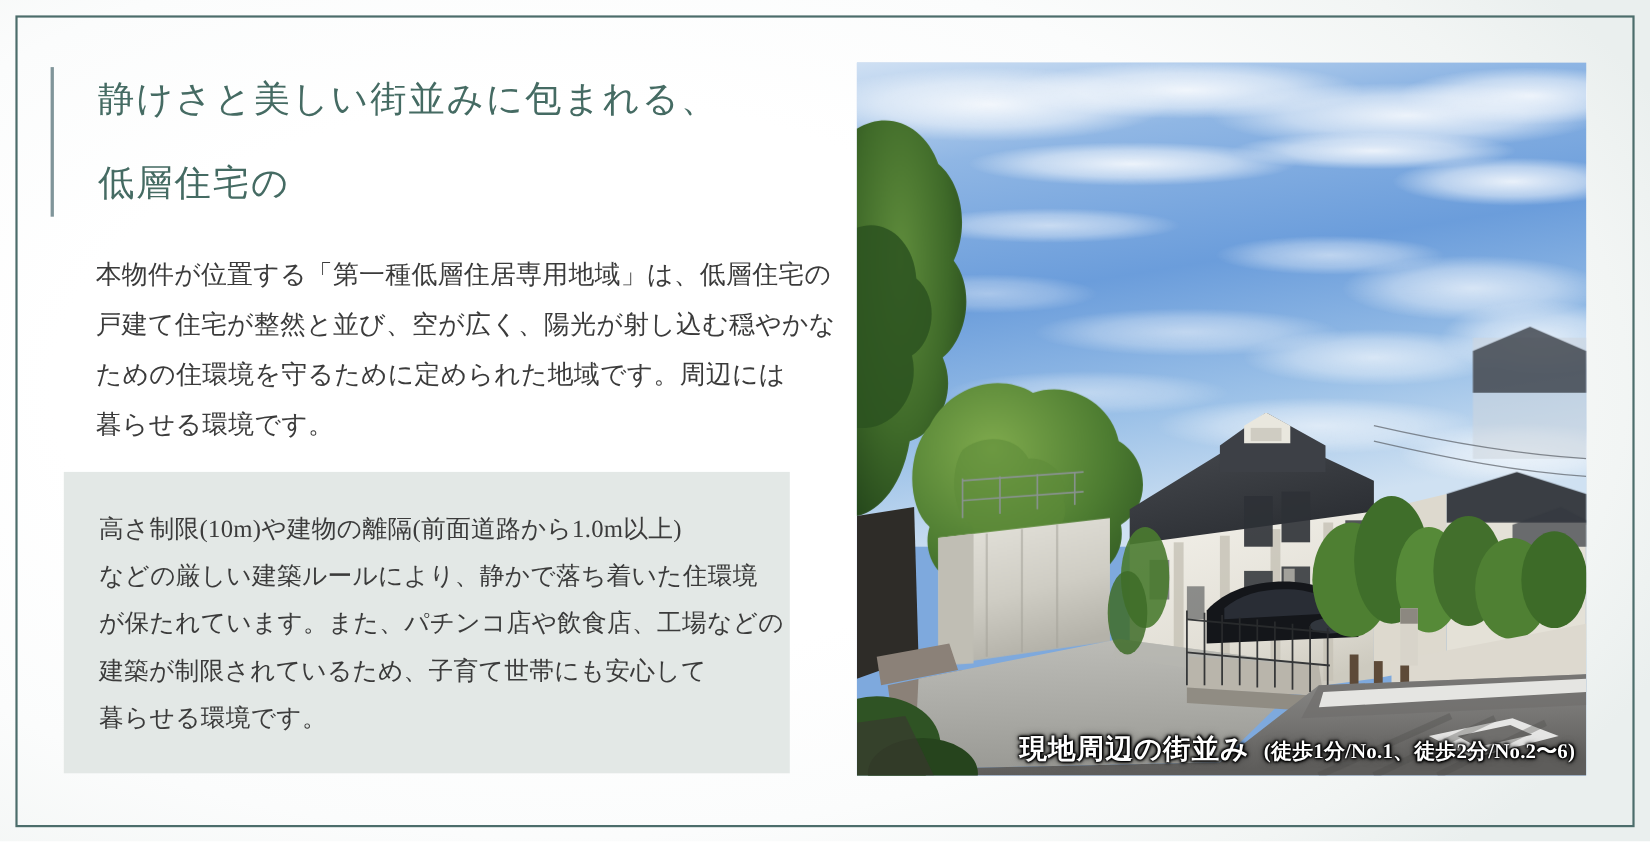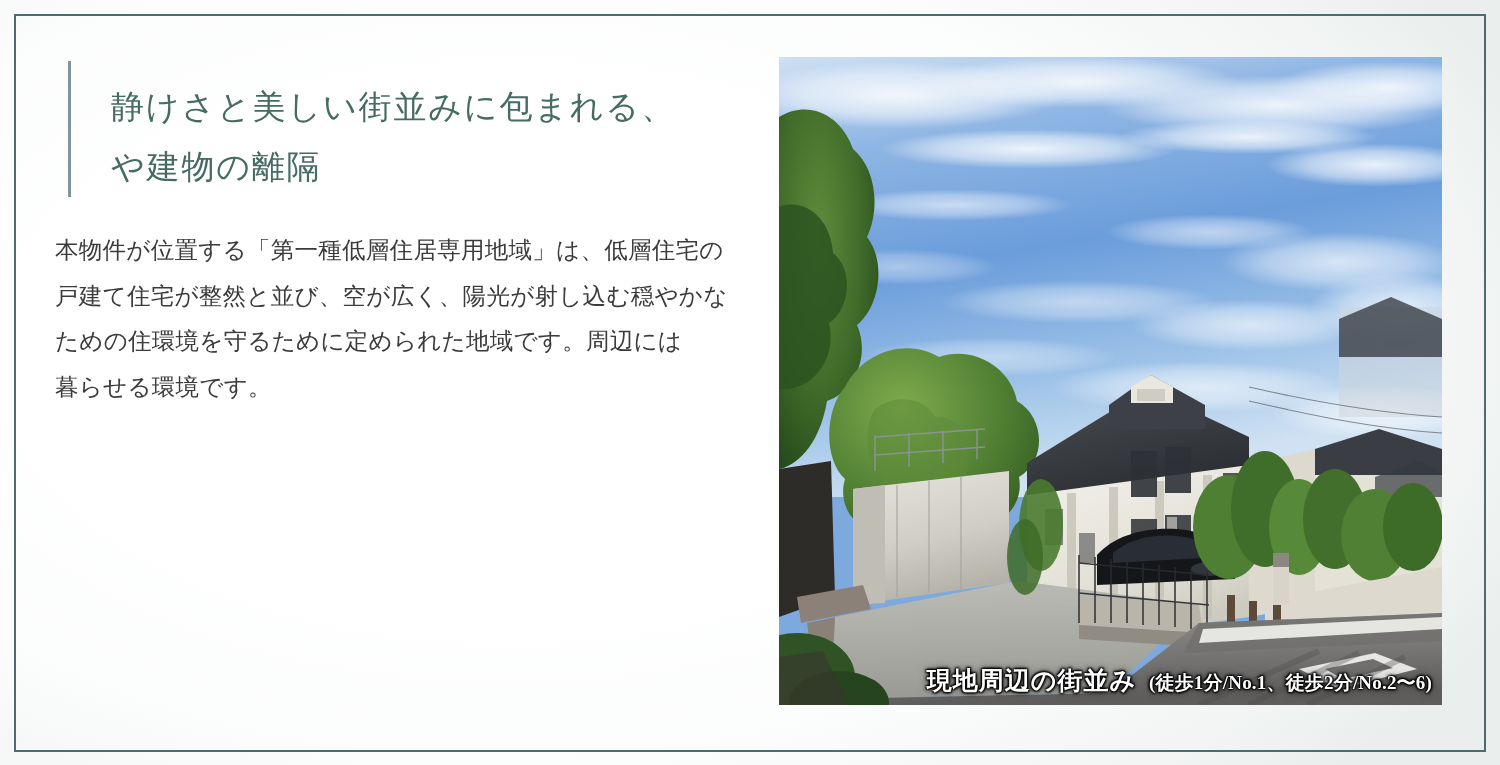--- a/index.html
+++ b/index.html
@@ -26,27 +26,27 @@
 
   
   .left-col {
     position:absolute;
     left:0; top:0;
     width:760px; height:765px;
   }
 
   .heading-wrap {
     position:absolute;
-    left:68px; top:61px;
+    left:46px; top:61px;
     padding-left:40px;
     border-left:3px solid #80959a;
     height:136px;
     display:flex;
     flex-direction:column;
-    justify-content:flex-end;
+    justify-content:space-between;
   }
   .heading-line {
     font-size:33px;
     line-height:60px;
     color:#456b63;
     letter-spacing:0.055em;
     white-space:nowrap;
     font-weight:400;
   }
 
@@ -54,20 +54,21 @@
     position:absolute;
     left:55px; top:228px;
     width:690px;
   }
   .body-line {
     font-size:23.5px;
     line-height:45.5px;
     color:#3b3b3b;
     letter-spacing:0.012em;
     white-space:nowrap;
+    margin-left:32px;
   }
 
   
   .callout {
     position:absolute;
     left:58px; top:429px;
     width:660px; height:274px;
     background:#e3e8e6;
     padding:30px 0 0 32px;
   }
@@ -108,30 +109,37 @@
 <body>
 
 <div class="page">
 
   <div class="page-frame"></div>
 
   <div class="left-col">
 
     <div class="heading-wrap">
       <div class="heading-line">静けさと美しい街並みに包まれる、</div>
-      <div class="heading-line">や建物の離隔</div>
+      <div class="heading-line">低層住宅の</div>
     </div>
 
     <div class="body-para">
       <div class="body-line">本物件が位置する「第一種低層住居専用地域」は、低層住宅の</div>
       <div class="body-line">戸建て住宅が整然と並び、空が広く、陽光が射し込む穏やかな</div>
       <div class="body-line">ための住環境を守るために定められた地域です。周辺には</div>
       <div class="body-line">暮らせる環境です。</div>
     </div>
 
+    <div class="callout">
+      <div class="callout-line">高さ制限(10m)や建物の離隔(前面道路から1.0m以上)</div>
+      <div class="callout-line">などの厳しい建築ルールにより、静かで落ち着いた住環境</div>
+      <div class="callout-line">が保たれています。また、パチンコ店や飲食店、工場などの</div>
+      <div class="callout-line">建築が制限されているため、子育て世帯にも安心して</div>
+      <div class="callout-line">暮らせる環境です。</div>
+    </div>
 
   </div>
 
   <div class="photo">
     <svg viewBox="0 0 663 648" preserveAspectRatio="none">
       <defs>
         <linearGradient id="sky" x1="0" y1="0" x2="0.25" y2="1">
           <stop offset="0%" stop-color="#cfe0f3"></stop>
           <stop offset="22%" stop-color="#8fb6e4"></stop>
           <stop offset="50%" stop-color="#6b9ddb"></stop>

